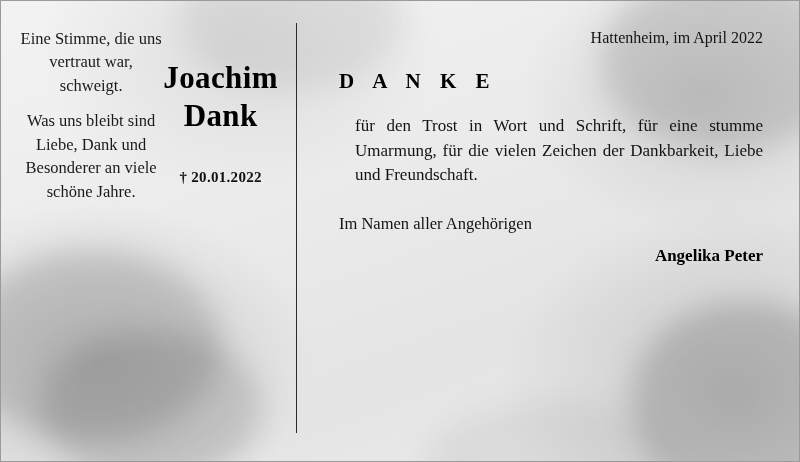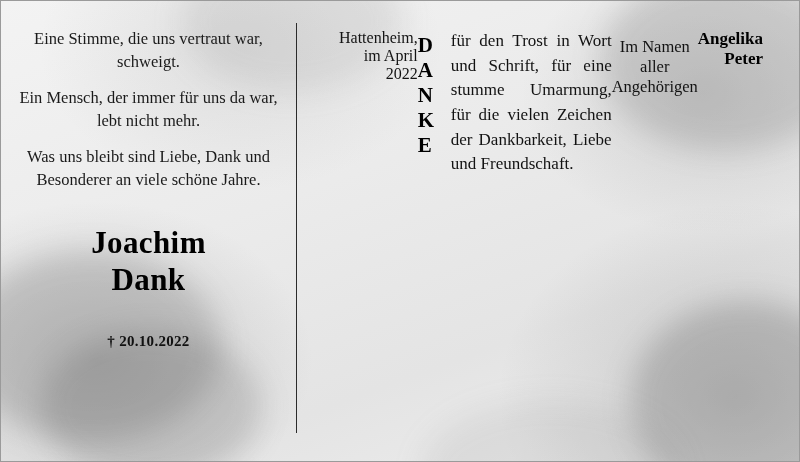--- a/index.html
+++ b/index.html
@@ -50,21 +50,21 @@
     z-index: 2;
   }
 
   .left-col {
     width: 295px;
     flex: 0 0 295px;
     padding: 26px 18px 20px 18px;
     box-sizing: border-box;
     text-align: center;
     display: flex;
-    flex-direction: column;
+    flex-direction: row;
   }
 
   .verse {
     font-size: 16.5px;
     line-height: 1.42;
     color: #1a1a1a;
   }
   .verse p {
     margin: 0 0 12px 0;
   }
@@ -94,21 +94,21 @@
     background: #2b2b2b;
     margin: 22px 0 28px 0;
     align-self: stretch;
   }
 
   .right-col {
     flex: 1 1 auto;
     padding: 28px 36px 16px 42px;
     box-sizing: border-box;
     display: flex;
-    flex-direction: row;
+    flex-direction: column;
   }
 
   .place-date {
     text-align: right;
     font-size: 16px;
     color: #141414;
     margin-bottom: 18px;
   }
 
   .danke {
@@ -116,30 +116,29 @@
     font-weight: bold;
     letter-spacing: 7px;
     color: #000;
     margin: 4px 0 20px 0;
   }
 
   .body-par {
     font-size: 17px;
     line-height: 1.45;
     color: #121212;
-    margin: 0 0 18px 4px;
+    margin: 0 0 18px 16px;
     text-align: justify;
     text-justify: inter-word;
   }
 
   .closing {
     font-size: 16.5px;
     color: #121212;
     margin: 8px 0 12px 0;
-    text-align: center;
   }
 
   .signature {
     font-size: 17px;
     font-weight: bold;
     color: #000;
     text-align: right;
   }
 </style>
 </head>
@@ -152,28 +151,27 @@
   <div class="bg-shape bg-3"></div>
   <div class="bg-shape bg-4"></div>
   <div class="bg-shape bg-5"></div>
   <div class="bg-shape bg-6"></div>
 
   <div class="inner">
 
     <div class="left-col">
       <div class="verse">
         <p>Eine Stimme, die uns vertraut war, schweigt.</p>
-        <p>Ein Mensch, der immer für uns da war, lebt nicht mehr.</p>
         <p>Was uns bleibt sind Liebe, Dank und Besonderer an viele schöne Jahre.</p>
       </div>
 
       <div class="name-block">
         <div class="name">Joachim</div>
         <div class="name">Dank</div>
-        <div class="date">† 20.10.2022</div>
+        <div class="date">† 20.01.2022</div>
       </div>
     </div>
 
     <div class="divider"></div>
 
     <div class="right-col">
       <div class="place-date">Hattenheim, im April 2022</div>
       <div class="danke">D A N K E</div>
       <p class="body-par">für den Trost in Wort und Schrift, für eine stumme Umarmung, für die vielen Zeichen der Dankbarkeit, Liebe und Freundschaft.</p>
       <div class="closing">Im Namen aller Angehörigen</div>

